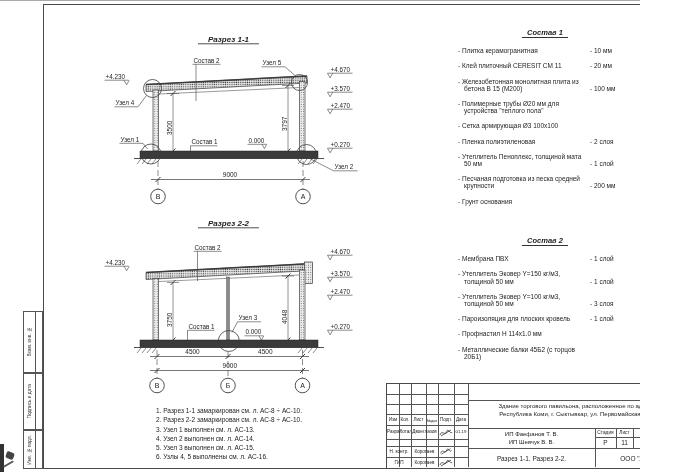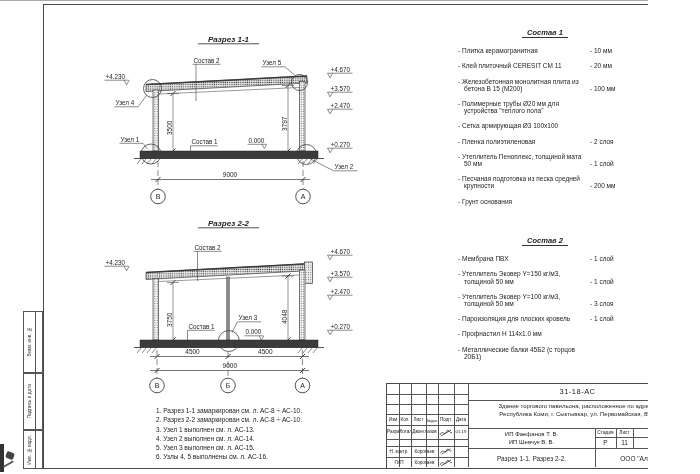--- a/index.html
+++ b/index.html
@@ -1,17 +1,17 @@
 <!DOCTYPE html>
 <html><head>
 <meta charset="utf-8">
 <style>
   html,body{margin:0;padding:0;background:#fff;}
   .sheet{position:relative;width:640px;height:474px;background:#fff;overflow:hidden;
-         font-family:"Liberation Sans",sans-serif;color:#222;padding-left:8px;}
+         font-family:"Liberation Sans",sans-serif;color:#222;}
   .abs{position:absolute;}
   .frame{position:absolute;left:43px;top:4px;width:646px;height:465px;
          border:1.5px solid #4a4a4a;box-sizing:border-box;}
   .edge-top{position:absolute;left:0;top:0;width:700px;height:1px;background:#aaa;}
   .corner-box{position:absolute;left:668px;top:4px;width:20px;height:12px;
               border:1px solid #4a4a4a;box-sizing:border-box;background:#fff;}
   
   .side-cell{position:absolute;left:23px;width:20px;border:1px solid #555;
              box-sizing:border-box;display:flex;background:#fff;}
   .side-cell .lab{width:11px;border-right:1px solid #555;display:flex;
@@ -331,21 +331,20 @@
     <svg class="abs" style="left:52px;top:43px;" width="14" height="11" viewBox="0 0 14 11">
       <path d="M1,8 C3,2 6,10 8,4 C9,1 12,8 13,5 M2,9 L12,3" stroke="#1a1a1a" stroke-width="0.7" fill="none"></path>
     </svg>
     <svg class="abs" style="left:52px;top:62px;" width="14" height="10" viewBox="0 0 14 11">
       <path d="M1,8 C3,2 6,10 8,4 C9,1 12,8 13,5 M2,9 L12,3" stroke="#1a1a1a" stroke-width="0.7" fill="none"></path>
     </svg>
     <svg class="abs" style="left:52px;top:73px;" width="14" height="11" viewBox="0 0 14 11">
       <path d="M1,8 C3,2 6,10 8,4 C9,1 12,8 13,5 M2,9 L12,3" stroke="#1a1a1a" stroke-width="0.7" fill="none"></path>
     </svg>
 
-    <span class="cell" style="left:81px;top:3px;width:219px;font-size:7.5px;letter-spacing:0.5px;">31-18-АС</span>
     <span class="cell" style="left:83px;top:19px;width:215px;font-size:6px;">Здание торгового павильона, расположенное по адресу:</span>
     <span class="cell" style="left:83px;top:27px;width:215px;font-size:6px;">Республика Коми, г. Сыктывкар, ул. Первомайская, 85/2</span>
     <span class="cell" style="left:83px;top:46.5px;width:123px;font-size:6px;">ИП Фаефанов Т. В.</span>
     <span class="cell" style="left:83px;top:54.5px;width:123px;font-size:6px;">ИП Шевчук В. В.</span>
     <span class="cell" style="left:208px;top:45.5px;width:21px;font-size:4.8px;">Стадия</span>
     <span class="cell" style="left:229px;top:45.5px;width:17px;font-size:4.8px;">Лист</span>
     <span class="cell" style="left:246px;top:45.5px;width:54px;font-size:4.8px;">Листов</span>
     <span class="cell" style="left:208px;top:55px;width:21px;font-size:6.5px;">Р</span>
     <span class="cell" style="left:229px;top:55px;width:17px;font-size:6.5px;">11</span>
     <span class="cell" style="left:83px;top:71px;width:123px;font-size:6.5px;">Разрез 1-1. Разрез 2-2.</span>

